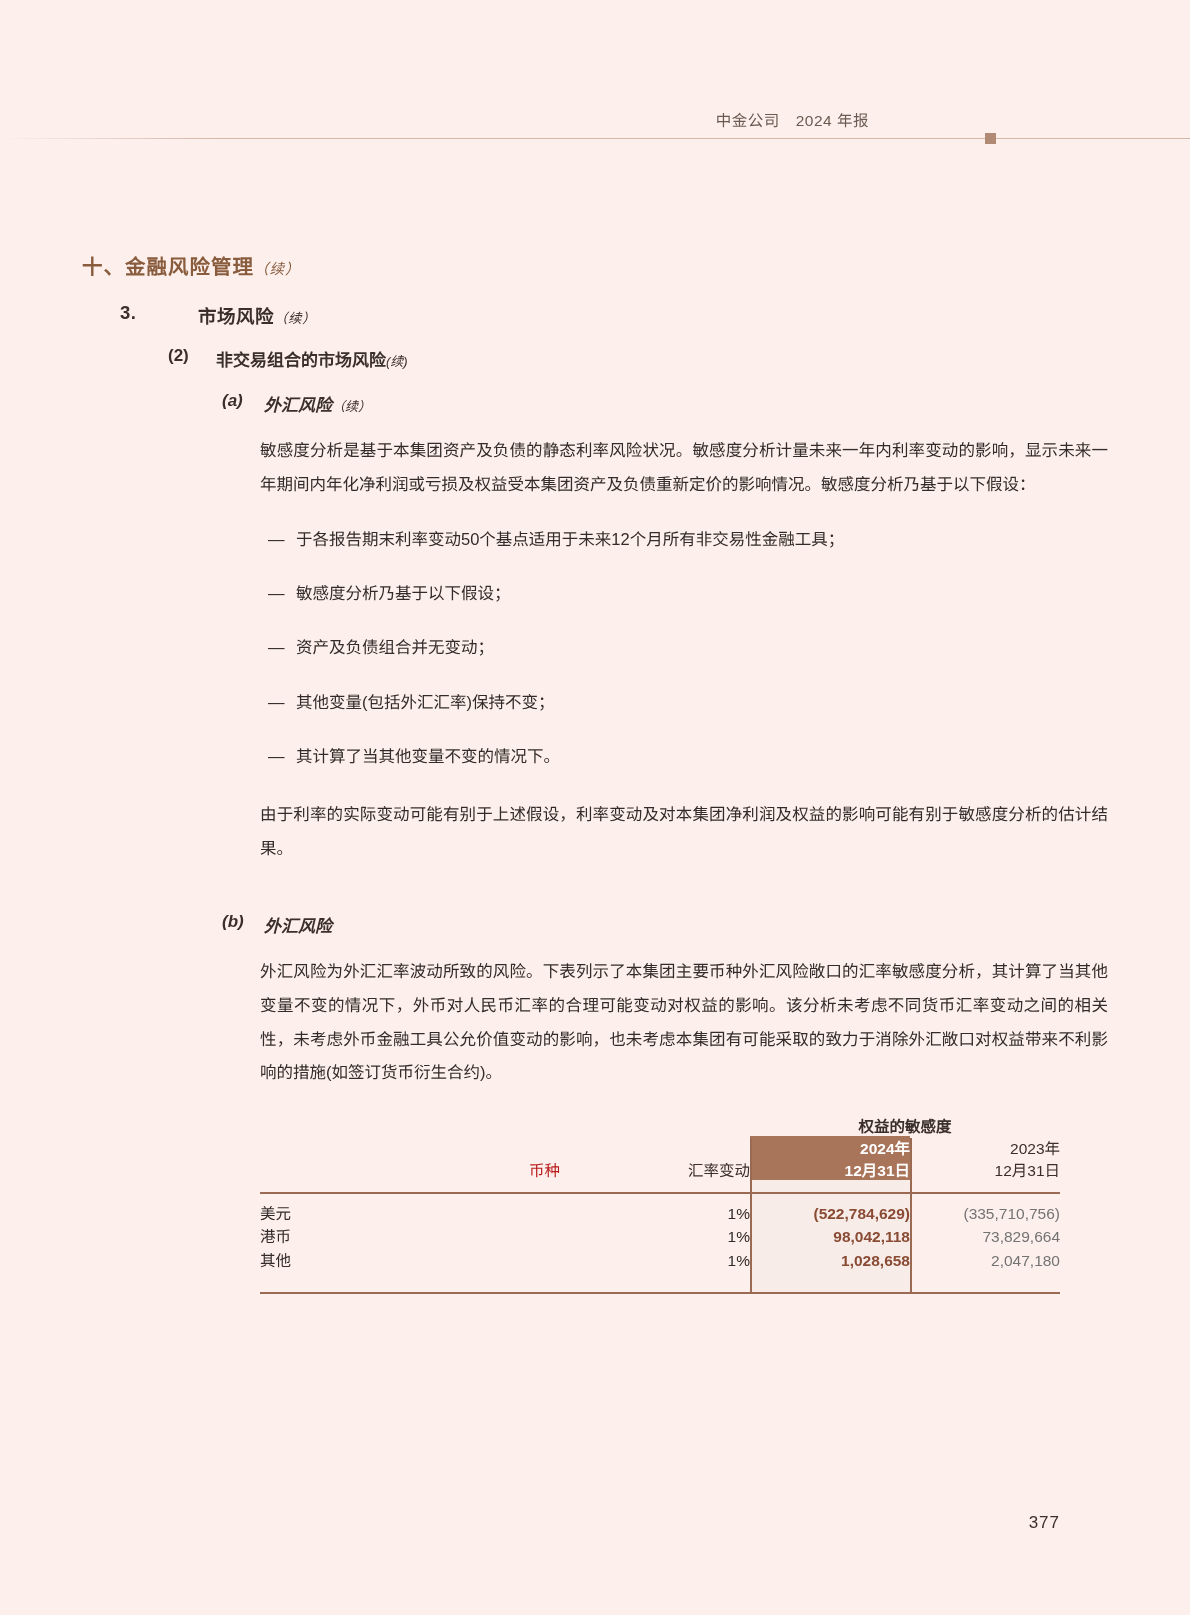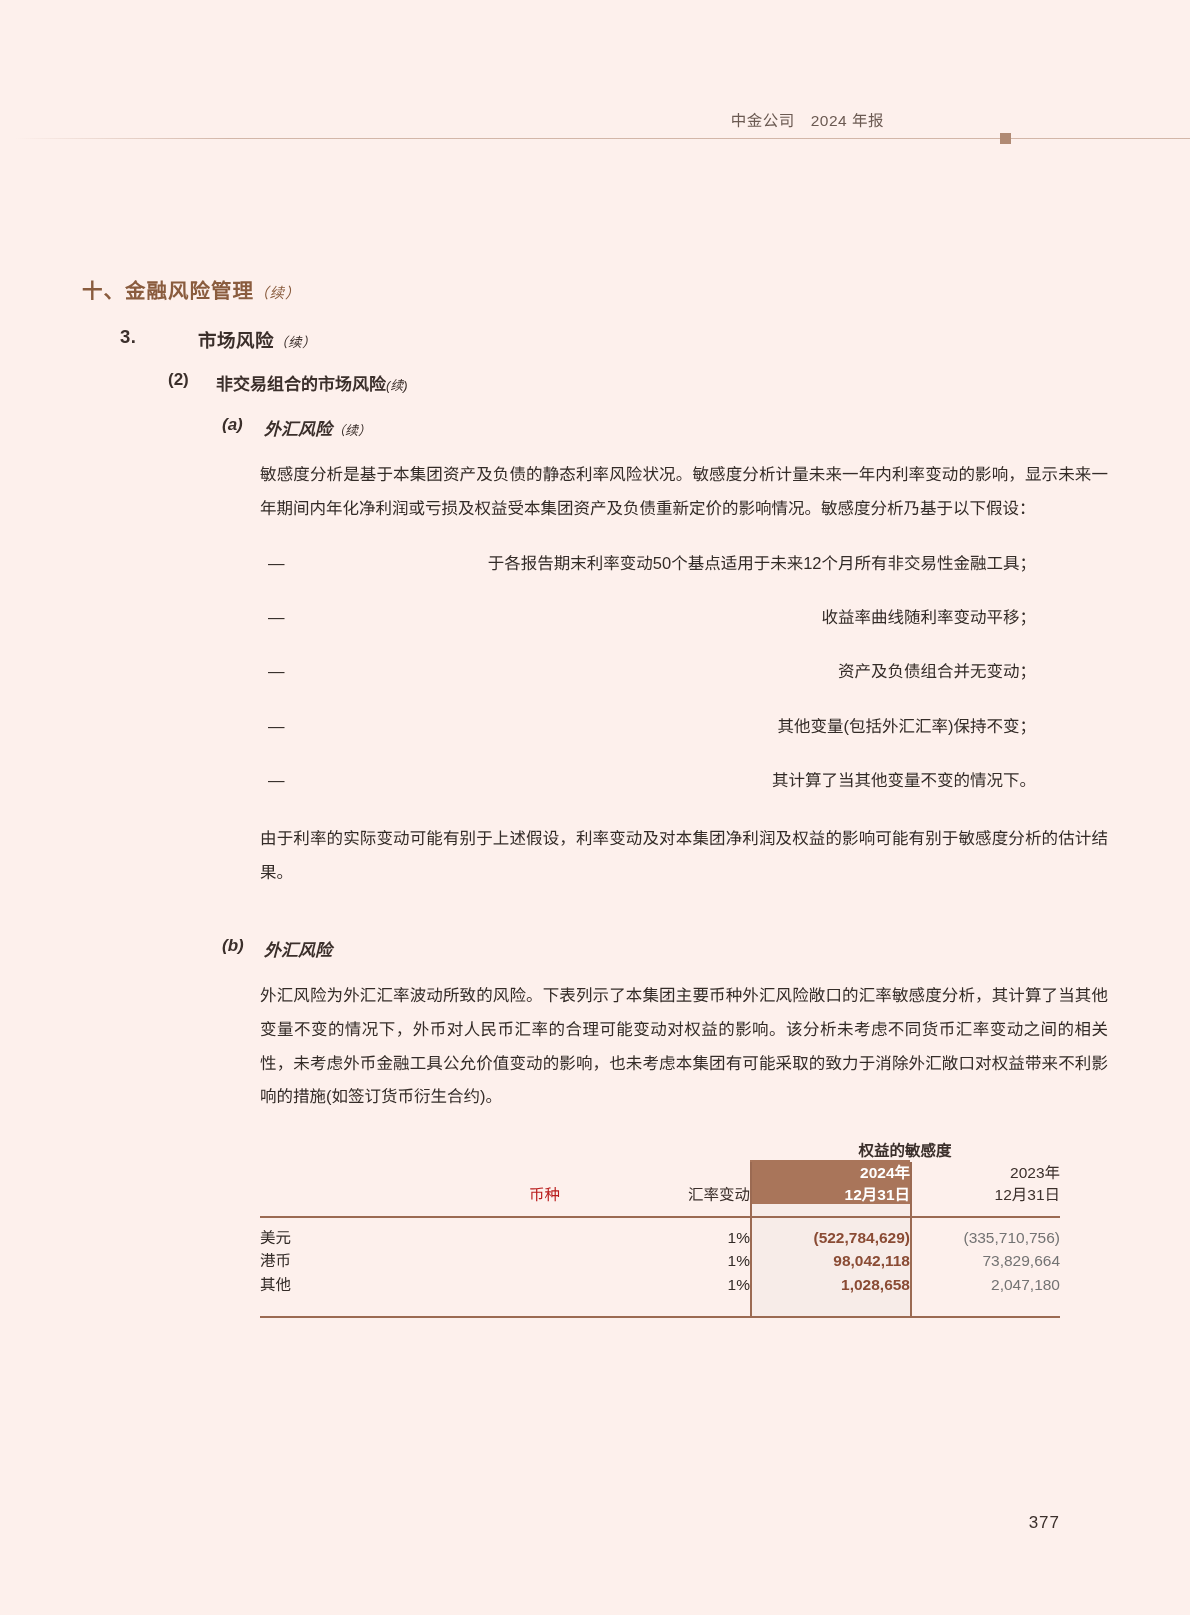--- a/index.html
+++ b/index.html
@@ -14,21 +14,21 @@
     font-family: "Liberation Sans", "DejaVu Sans", sans-serif;
     color: #3b2f2b;
     position: relative;
     overflow: hidden;
   }
 
   
   .page-header {
     position: absolute;
     top: 108px;
-    left: 15px;
+    left: 0;
     width: 1004px;
     height: 40px;
   }
   .header-text {
     position: absolute;
     right: 135px;
     top: 0;
     font-size: 15.5px;
     color: #6b5a52;
     letter-spacing: 0.5px;
@@ -50,21 +50,21 @@
     top: 25px;
     left: 985px;
     width: 11px;
     height: 11px;
     background: #b08a74;
   }
 
   
   .content {
     position: absolute;
-    top: 274px;
+    top: 250px;
     left: 0;
     width: 1166px;
   }
 
   .h-section {
     position: relative;
     margin-left: 82px;
     font-size: 20.5px;
     font-weight: bold;
     color: #8a5c3e;
@@ -172,21 +172,20 @@
   }
   .bullet .dash {
     position: absolute;
     left: 0;
     top: 0;
     color: #332b27;
   }
   .bullet .btxt {
     margin-left: 28px;
     display: block;
-    text-align: right;
   }
 
   
   .table-wrap {
     margin-left: 260px;
     margin-right: 130px;
     margin-top: 24px;
     position: relative;
   }
   table.fx {
@@ -338,21 +337,21 @@
 
   <p class="para">敏感度分析是基于本集团资产及负债的静态利率风险状况。敏感度分析计量未来一年内利率变动的影响，显示未来一年期间内年化净利润或亏损及权益受本集团资产及负债重新定价的影响情况。敏感度分析乃基于以下假设：</p>
 
   <div class="bullets">
     <div class="bullet">
       <span class="dash">—</span>
       <span class="btxt">于各报告期末利率变动50个基点适用于未来12个月所有非交易性金融工具；</span>
     </div>
     <div class="bullet">
       <span class="dash">—</span>
-      <span class="btxt">收益率曲线随利率变动平移；</span>
+      <span class="btxt">敏感度分析乃基于以下假设；</span>
     </div>
     <div class="bullet">
       <span class="dash">—</span>
       <span class="btxt">资产及负债组合并无变动；</span>
     </div>
     <div class="bullet">
       <span class="dash">—</span>
       <span class="btxt">其他变量(包括外汇汇率)保持不变；</span>
     </div>
     <div class="bullet">

